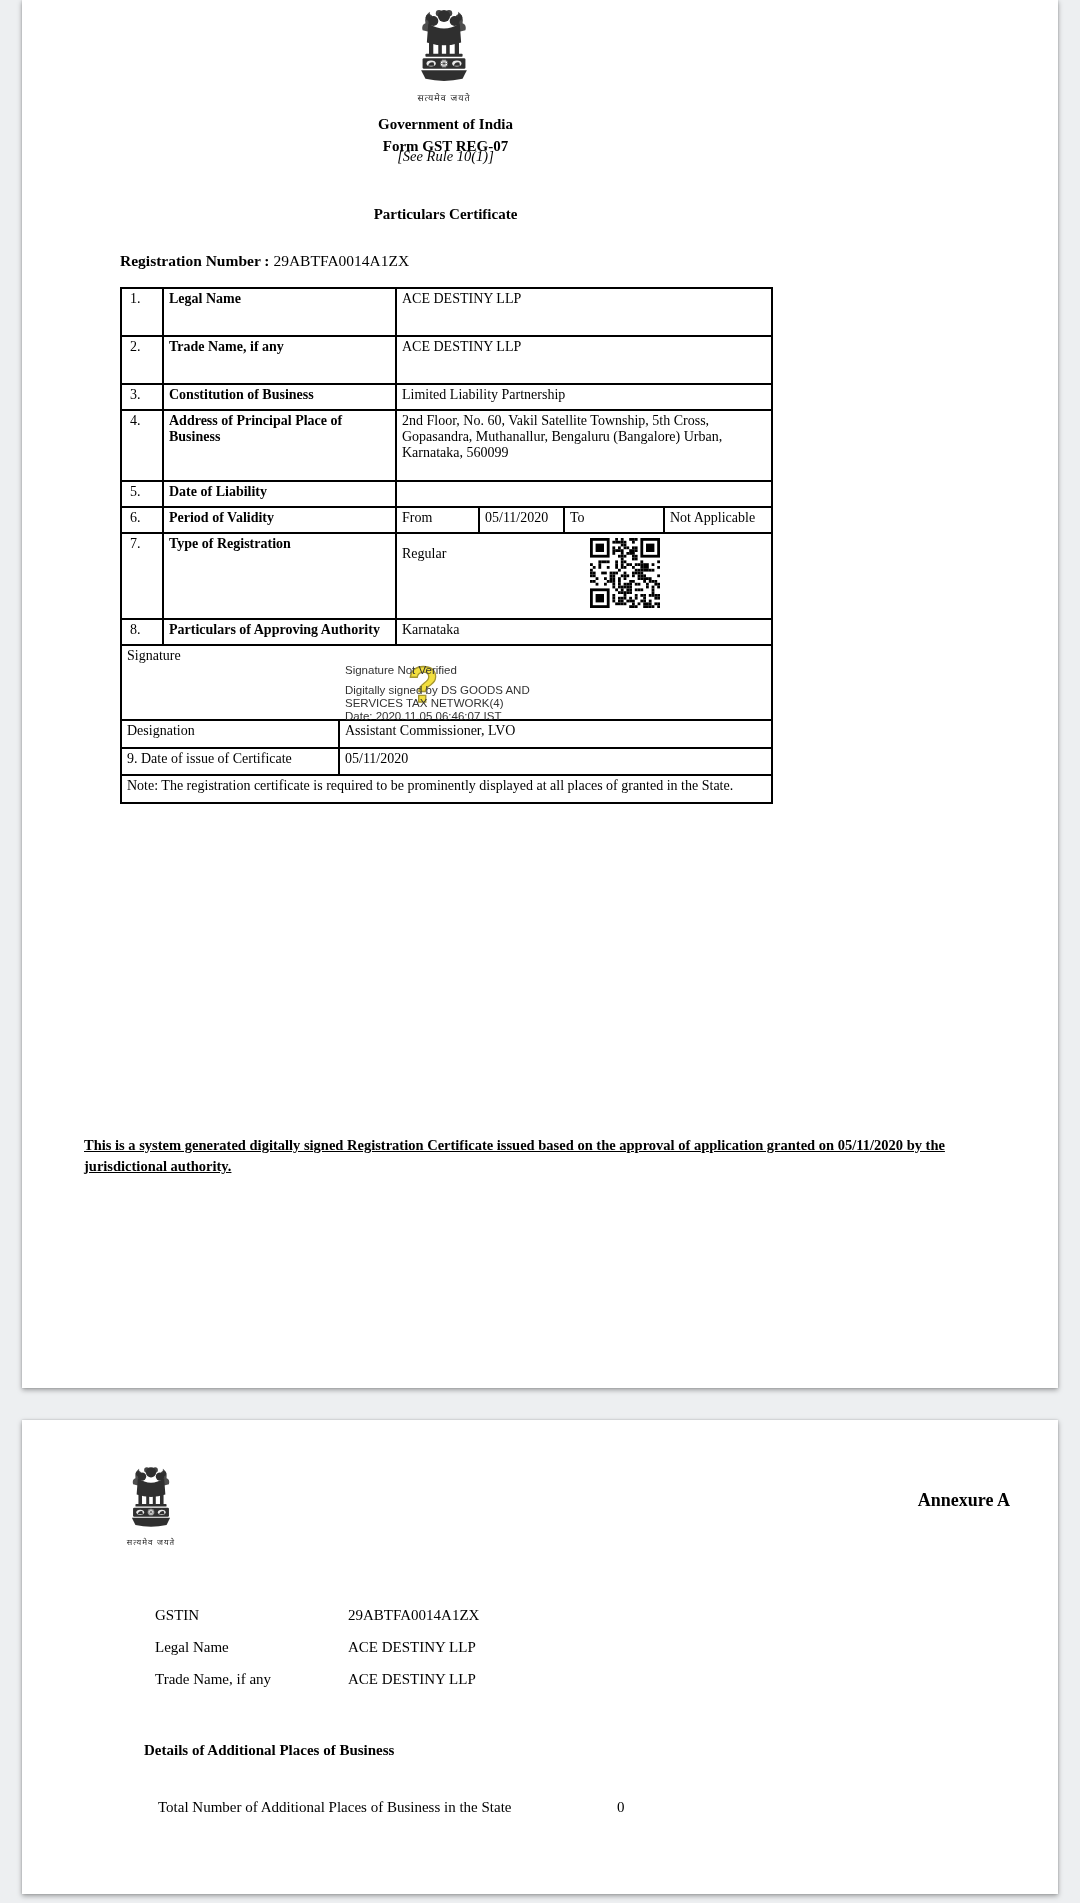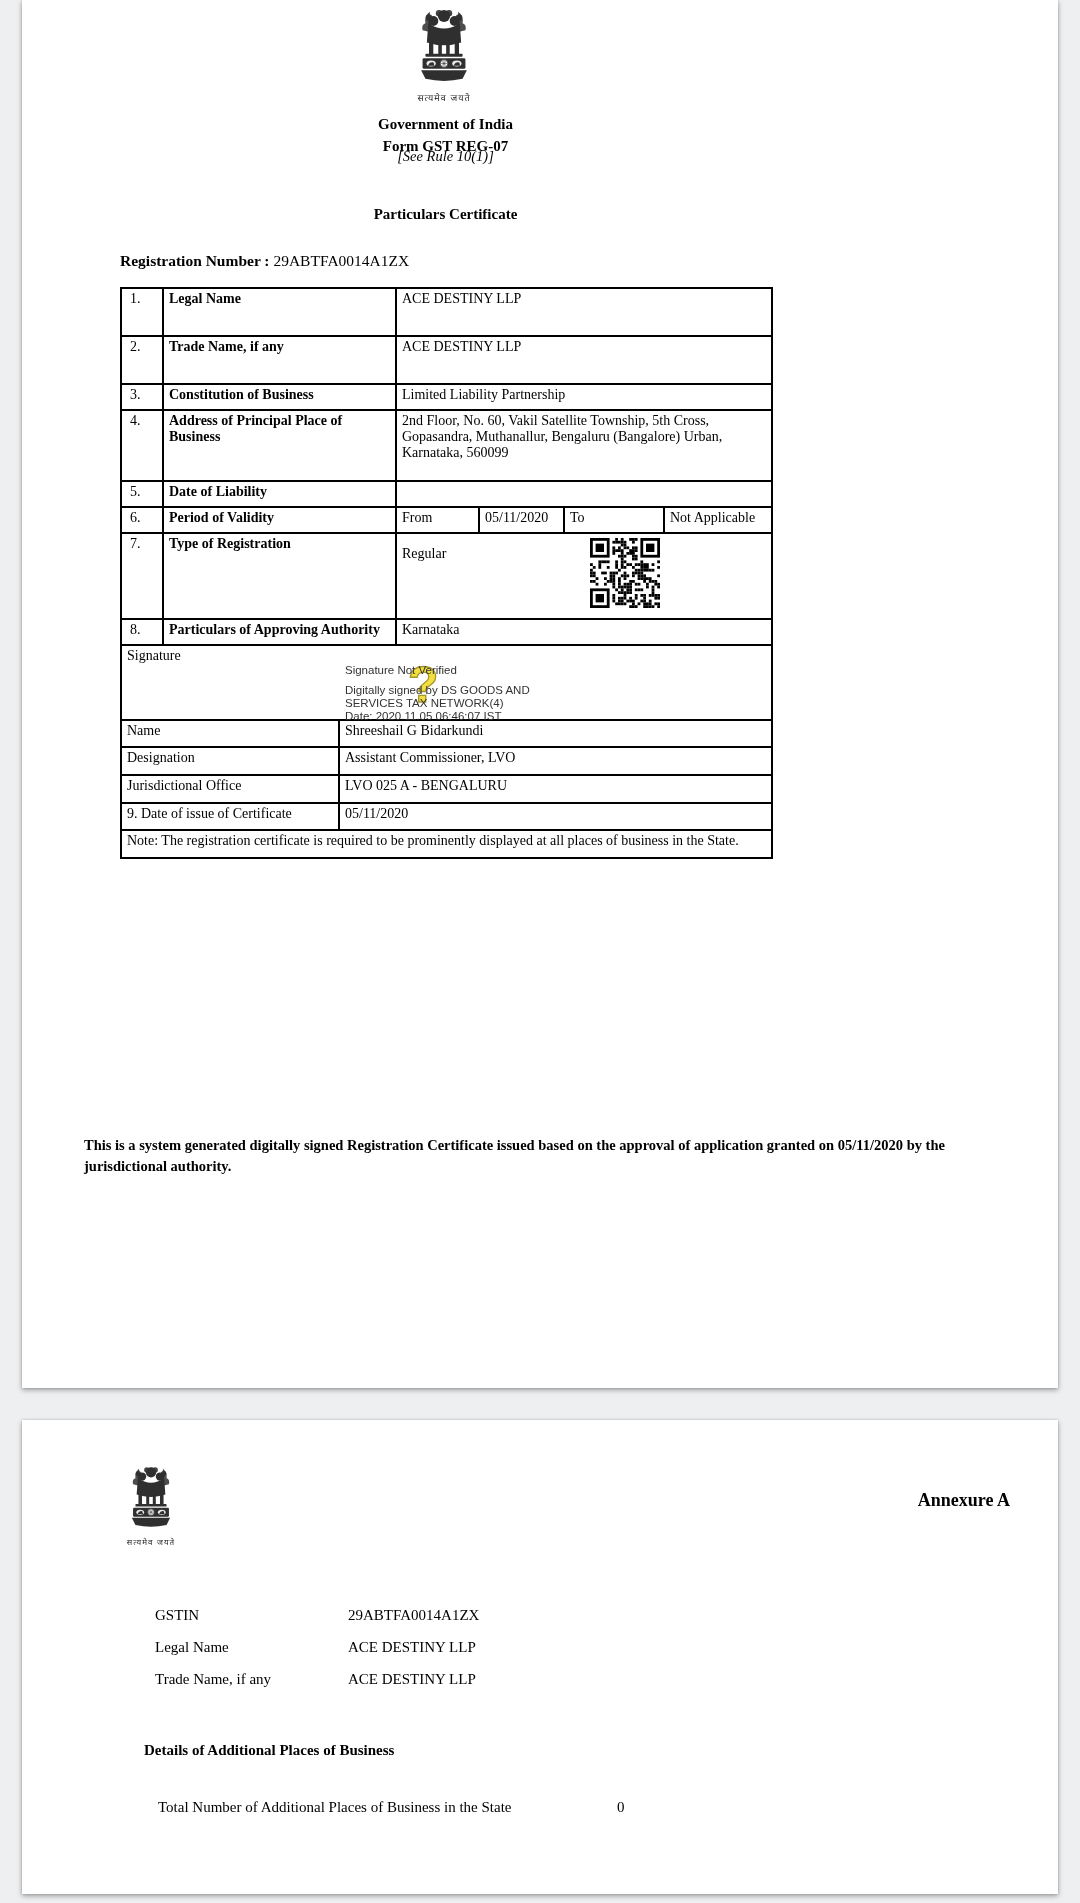--- a/index.html
+++ b/index.html
@@ -40,21 +40,21 @@
   .sig-label{font-size:14px;}
   .qmark{position:absolute;left:286px;top:14px;font-size:50px;font-weight:bold;
          font-family:"Liberation Sans",sans-serif;color:#f2df3f;
          -webkit-text-stroke:1.3px #a6972f;z-index:1;line-height:1;}
   .sigblock{position:absolute;left:223px;top:18px;z-index:2;
             font-family:"Liberation Sans",sans-serif;font-size:11.5px;color:#333;line-height:13px;}
   .sigblock .l1{margin-bottom:7px;}
 
   .note-td{font-size:12.5px;white-space:nowrap;}
 
-  .statement{font-weight:bold;font-size:14.5px;line-height:21px;width:928px;}
+  .statement{font-weight:bold;font-size:14.5px;line-height:21px;width:928px;text-decoration:underline;}
 
   
   .annexure{font-weight:bold;font-size:18px;}
   .fields .frow{display:flex;height:32px;font-size:15px;}
   .fields .flabel{width:193px;}
   .details-heading{font-weight:bold;font-size:15px;}
   .total-label{font-size:15px;}
   .total-value{font-size:15px;}
 </style>
 </head>
@@ -400,38 +400,30 @@
       </tr>
     </tbody>
       </table>
 
     <table class="doc-table" style="width:651px;margin-top:-2px;">
       <colgroup>
           <col style="width:218px">
           <col style="width:433px">
         </colgroup>
       <tbody>
-          <tr class="r27">
-        <td>Name</td>
-        <td>Shreeshail G Bidarkundi</td>
-      </tr>
       <tr class="r28">
         <td>Designation</td>
         <td>Assistant Commissioner, LVO</td>
       </tr>
-      <tr class="r28">
-        <td>Jurisdictional Office</td>
-        <td>LVO 025 A - BENGALURU</td>
-      </tr>
       <tr class="r27">
         <td>9. Date of issue of Certificate</td>
         <td>05/11/2020</td>
       </tr>
       <tr class="r28">
-        <td colspan="2" class="note-td">Note: The registration certificate is required to be prominently displayed at all places of business in the State.</td>
+        <td colspan="2" class="note-td">Note: The registration certificate is required to be prominently displayed at all places of granted in the State.</td>
       </tr>
     </tbody>
       </table>
   </div>
 
   <div class="abs statement" style="left:62px;top:1135px;">This is a system generated digitally signed Registration Certificate issued based on the approval of application granted on 05/11/2020 by the jurisdictional authority.</div>
 </div>
 
 <div class="page page2">
 

